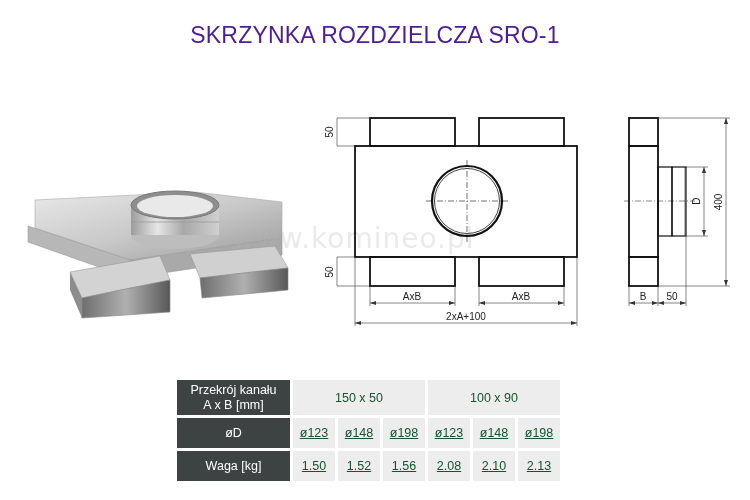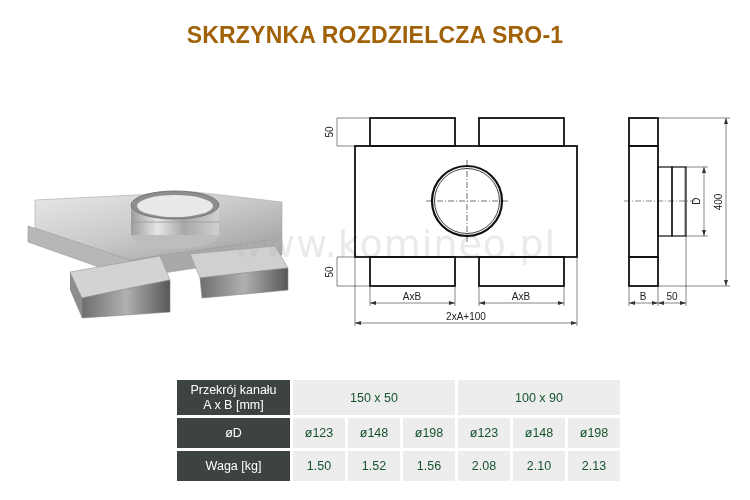--- a/index.html
+++ b/index.html
@@ -1,26 +1,26 @@
 <!DOCTYPE html>
 <html><head>
   <meta charset="utf-8">
   <style>
     html, body { margin: 0; padding: 0; background: #ffffff; }
     body { width: 750px; height: 500px; position: relative; overflow: hidden; font-family: "Liberation Sans", sans-serif; }
-    .title { position: absolute; left: 0; top: 22px; width: 750px; text-align: center; font-weight: bold; font-size: 23px; color: #a16207; letter-spacing: 0.2px; }
-    .watermark { position: absolute; left: 232px; top: 222px; font-size: 38px; color: rgba(180,180,180,0.28); letter-spacing: 1px; font-family: "DejaVu Sans", sans-serif; }
+    .title { position: absolute; left: 0; top: 22px; width: 750px; text-align: center; font-weight: normal; font-size: 23px; color: #4c1d95; letter-spacing: 0.2px; }
+    .watermark { position: absolute; left: 232px; top: 222px; font-size: 28px; color: rgba(180,180,180,0.28); letter-spacing: 1px; font-family: "DejaVu Sans", sans-serif; }
     svg { position: absolute; }
     .spec-table { position: absolute; left: 174px; top: 377px; border-collapse: separate; border-spacing: 3px; }
     .spec-table td { text-align: center; font-size: 12.5px; color: #14532d; padding: 0; }
     .hdr { background: #3d4343; color: #fff !important; font-size: 13px; width: 113px; }
     .val { background: #ededed; }
     .r1 td { height: 35px; }
     .r2 td, .r3 td { height: 30px; }
-    .cell { width: 52px; }
+    .cell { width: 42px; text-decoration: underline; }
     .hdr-line { display: block; line-height: 15px; }
   </style>
 </head>
 <body>
 
 <div class="title">SKRZYNKA ROZDZIELCZA SRO-1</div>
 
 <svg style="left:20px;top:160px;" width="300" height="160" viewBox="0 0 300 160">
   <defs>
     <linearGradient id="metal" x1="0" y1="0" x2="1" y2="1">

